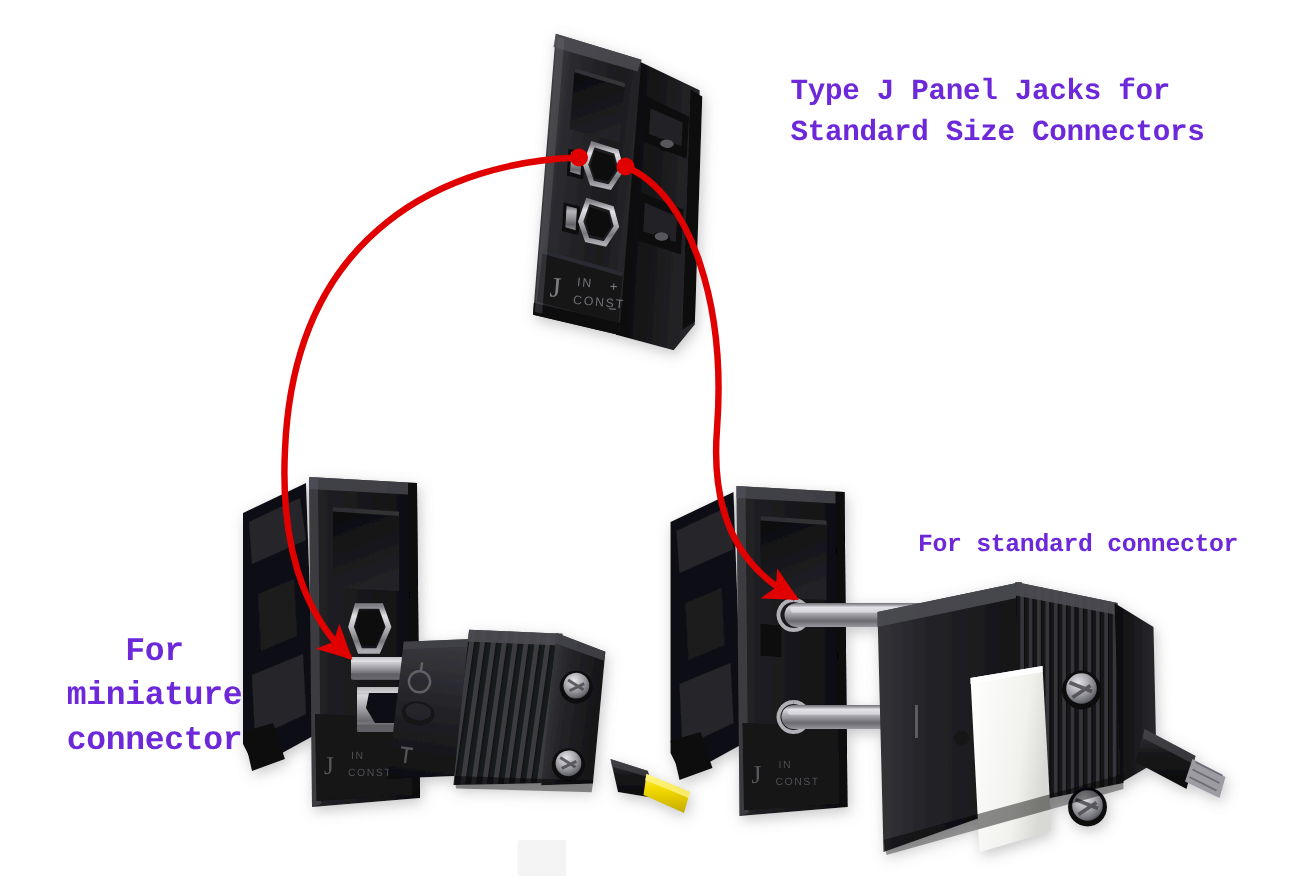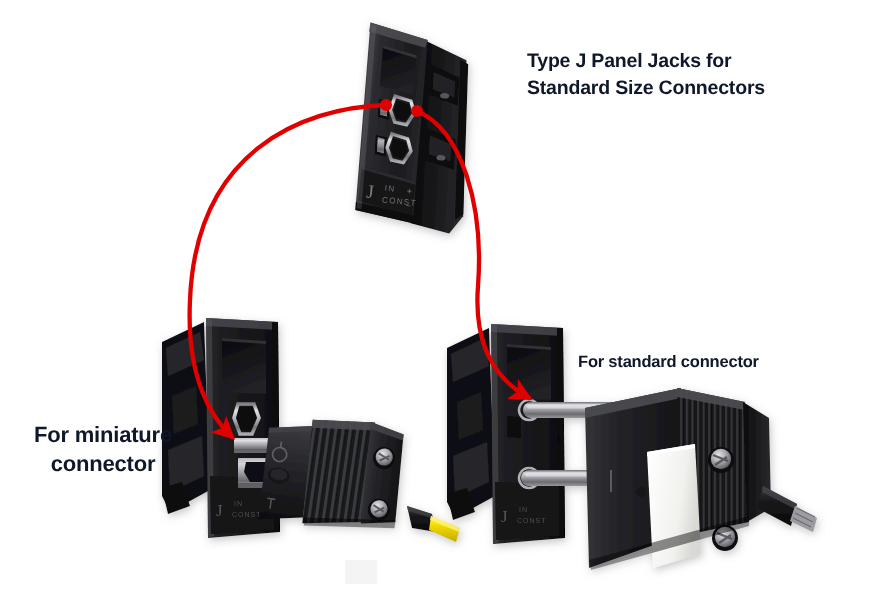--- a/index.html
+++ b/index.html
@@ -19,44 +19,44 @@
     overflow: hidden;
   }
   #artboard {
     position: absolute;
     inset: 0;
     width: 875px;
     height: 590px;
   }
   .callout {
     position: absolute;
-    font-family: Liberation Sans, sans-serif;
+    font-family: Liberation Mono, monospace;
     font-weight: bold;
-    color: #0f172a;
+    color: #6d28d9;
     letter-spacing: -0.2px;
     line-height: 1.32;
     white-space: pre-line;
     text-rendering: geometricPrecision;
   }
   #title-callout {
     left: 527px;
     top: 48px;
     font-size: 19.5px;
     line-height: 1.36;
   }
   #mini-callout {
     left: 27px;
     top: 420px;
     font-size: 22px;
     text-align: center;
     width: 152px;
     line-height: 1.34;
   }
   #std-callout {
-    left: 578px;
+    left: 612px;
     top: 352px;
     font-size: 16.5px;
   }
   #watermark {
     position: absolute;
     left: 345px;
     top: 560px;
     width: 180px;
     height: 24px;
     opacity: 0.055;

